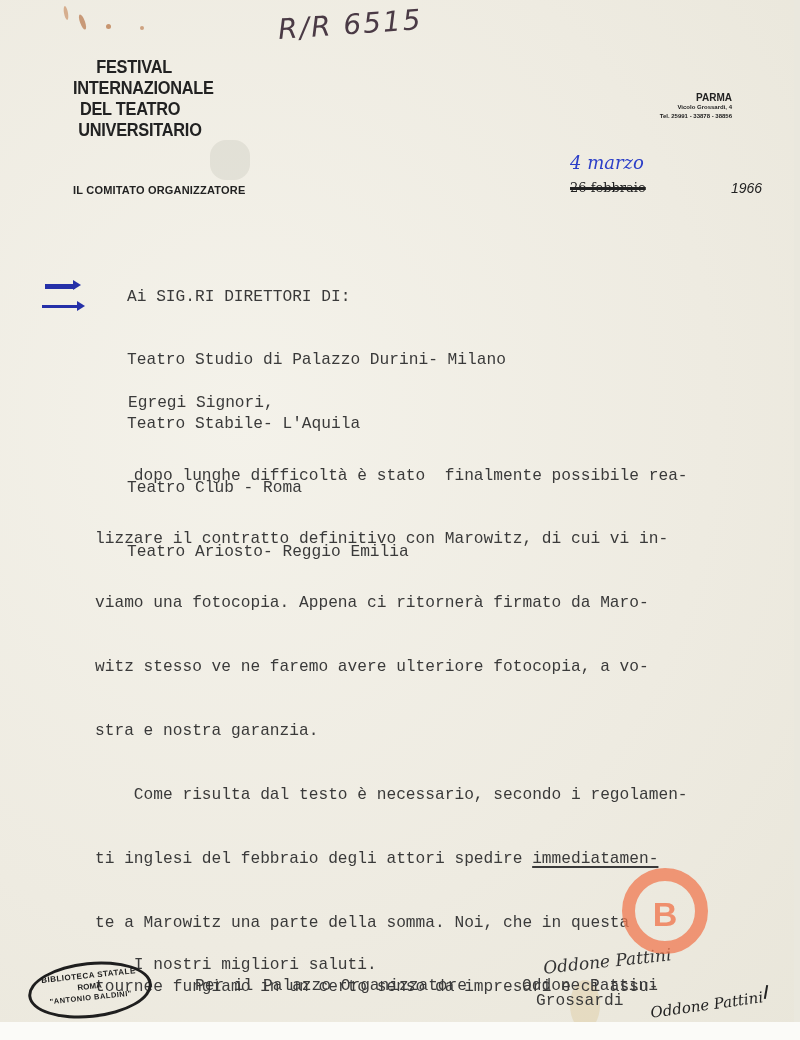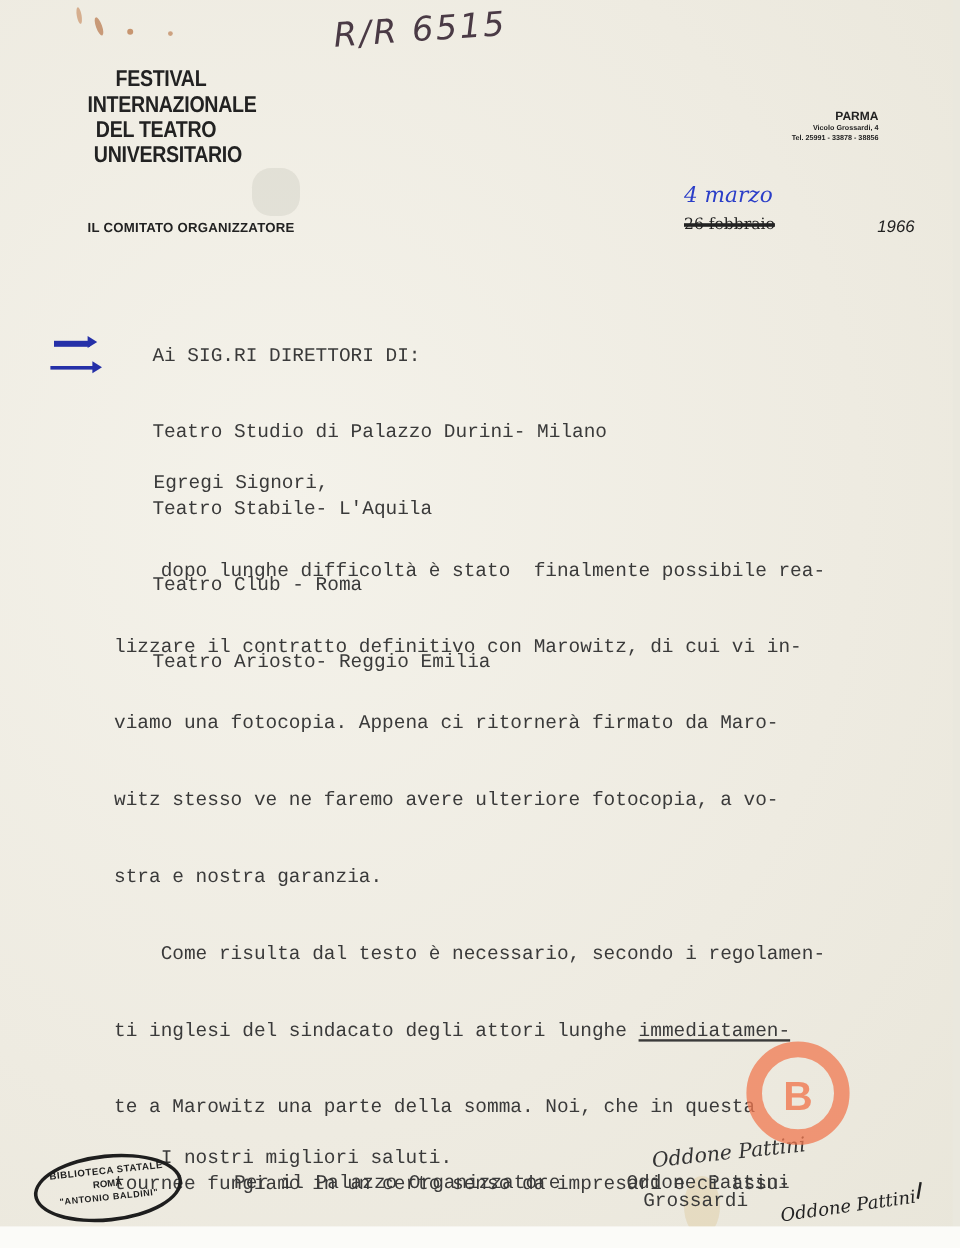--- a/index.html
+++ b/index.html
@@ -107,21 +107,21 @@
 
   <div class="salutation typed">Egregi Signori,</div>
 
   <div class="body-text typed">
     <div class="line">    dopo lunghe difficoltà è stato  finalmente possibile rea-</div>
     <div class="line">lizzare il contratto definitivo con Marowitz, di cui vi in-</div>
     <div class="line">viamo una fotocopia. Appena ci ritornerà firmato da Maro-</div>
     <div class="line">witz stesso ve ne faremo avere ulteriore fotocopia, a vo-</div>
     <div class="line">stra e nostra garanzia.</div>
     <div class="line">    Come risulta dal testo è necessario, secondo i regolamen-</div>
-    <div class="line"><span>ti inglesi del sindacato degli attori lunghe </span><span class="u">immediatamen-</span></div>
+    <div class="line"><span>ti inglesi del febbraio degli attori spedire </span><span class="u">immediatamen-</span></div>
     <div class="line">te a Marowitz una parte della somma. Noi, che in questa</div>
     <div class="line">tournée fungiamo in un certo senso da impresari e ci assu-</div>
     
     
     
     
     
     
     
     

